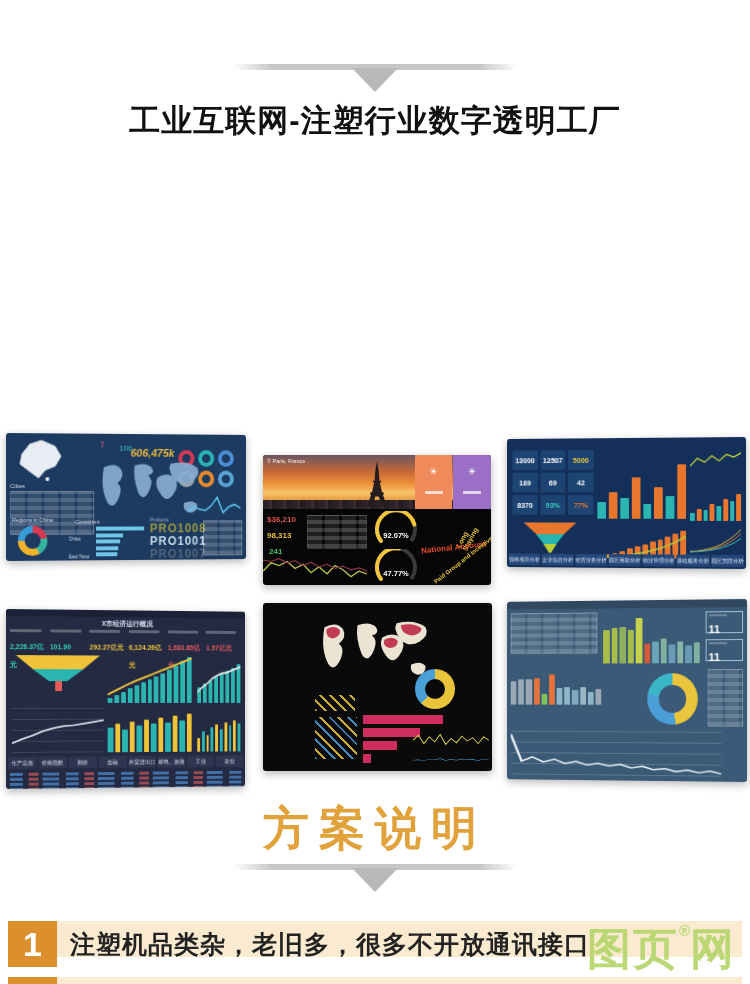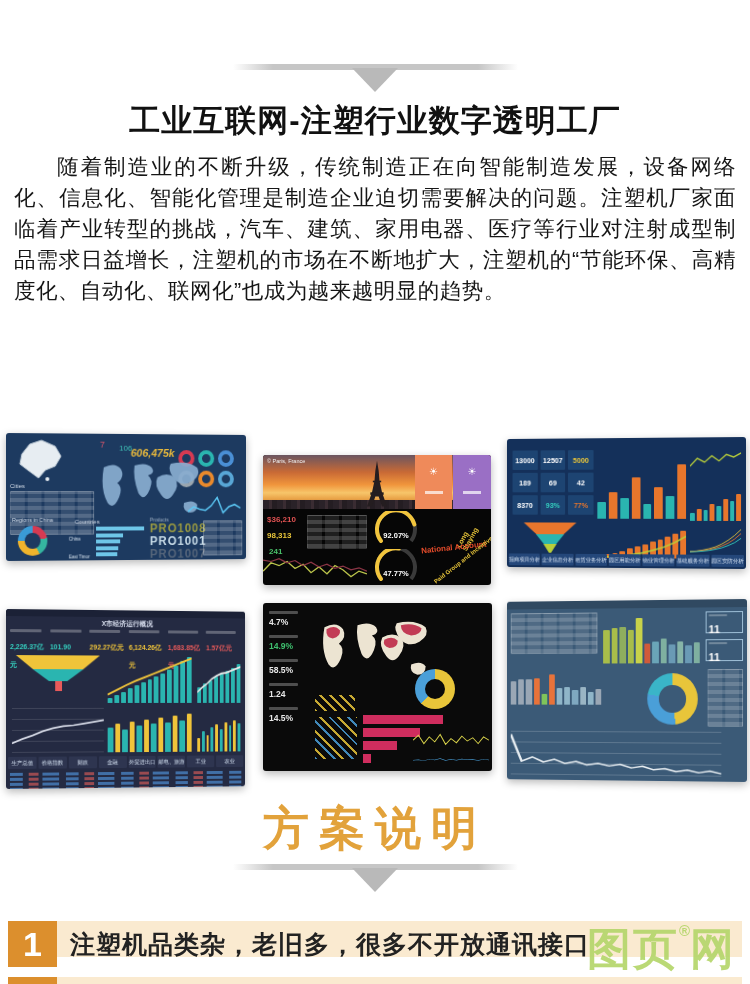--- a/index.html
+++ b/index.html
@@ -43,21 +43,20 @@
 </style>
 </head>
 <body>
 
 <div id="app">
 
   <div class="abs band" style="top:64px;left:233px;width:285px"></div>
   <div class="abs tri" style="top:68px;left:352px"></div>
 
   <div class="abs title" style="top:100px">工业互联网-注塑行业数字透明工厂</div>
-  <p class="abs para" style="top:152px;left:14px;width:722px">随着制造业的不断升级，传统制造正在向智能制造发展，设备网络化、信息化、智能化管理是制造企业迫切需要解决的问题。注塑机厂家面临着产业转型的挑战，汽车、建筑、家用电器、医疗等行业对注射成型制品需求日益增长，注塑机的市场在不断地扩大，注塑机的“节能环保、高精度化、自动化、联网化”也成为越来越明显的趋势。</p>
 
   <div class="abs" style="top:428px;left:0;width:750px;height:366px">
 
     <div class="panel curveL" style="left:6px;top:5px;width:250px;height:128px;background:#1d3a60">
       <svg class="abs" style="left:6px;top:3px" width="56" height="46" viewBox="0 0 56 46">
         <path d="M10,18 L18,8 L30,4 L44,10 L50,20 L44,30 L34,34 L27,42 L16,34 L8,28 Z" fill="#e7edf2" stroke="#b9c6d2" stroke-width="1"></path>
         <circle cx="36" cy="43" r="2" fill="#e7edf2"></circle>
       </svg>
       <span class="abs" style="left:96px;top:6px;font-size:9px;color:#d6556a">7</span>
       <span class="abs" style="left:116px;top:10px;font-size:8px;color:#3fc0b5">106</span>
@@ -318,32 +317,20 @@
       </div>
       <div class="abs" style="left:4px;top:164px;width:241px">
         <i class="ticker" style="display:block"></i>
           <i class="ticker" style="display:block"></i>
           <i class="ticker" style="display:block"></i>
           <i class="ticker" style="display:block"></i>
       </div>
     </div>
 
     <div class="panel" style="left:263px;top:175px;width:229px;height:168px;background:#0a0a0a">
-      <div class="abs" style="left:6px;top:8px;width:42px">
-        <i class="cap" style="width:70%"></i>
-          <b style="display: block; font-size: 8.5px; margin-bottom: 8px; color: rgb(232, 232, 232);">4.7%</b>
-        <i class="cap" style="width:70%"></i>
-          <b style="display: block; font-size: 8.5px; margin-bottom: 8px; color: rgb(63, 192, 111);">14.9%</b>
-        <i class="cap" style="width:70%"></i>
-          <b style="display: block; font-size: 8.5px; margin-bottom: 8px; color: rgb(232, 232, 232);">58.5%</b>
-        <i class="cap" style="width:70%"></i>
-          <b style="display: block; font-size: 8.5px; margin-bottom: 8px; color: rgb(232, 232, 232);">1.24</b>
-        <i class="cap" style="width:70%"></i>
-          <b style="display: block; font-size: 8.5px; color: rgb(232, 232, 232);">14.5%</b>
-      </div>
       <svg class="abs" style="left:52px;top:16px" width="118" height="64" viewBox="0 0 112 62">
         <g fill="#ece4d2">
           <path d="M8,8 Q20,2 26,10 Q30,18 22,24 Q28,28 24,38 Q18,52 12,44 Q4,30 8,8Z"></path>
           <path d="M40,6 Q52,2 58,8 Q62,14 54,16 Q60,20 56,30 Q50,44 44,34 Q38,18 40,6Z"></path>
           <path d="M64,18 Q74,12 82,18 Q88,26 80,36 Q74,44 68,36 Q60,26 64,18Z"></path>
           <path d="M78,4 Q96,0 106,8 Q110,16 100,22 Q90,28 82,20 Q74,10 78,4Z"></path>
           <path d="M92,44 Q102,40 106,46 Q106,54 98,54 Q90,52 92,44Z"></path>
         </g>
         <g fill="#c23b55">
           <path d="M10,10 Q18,5 23,11 Q24,17 16,19 Q9,18 10,10Z"></path>

